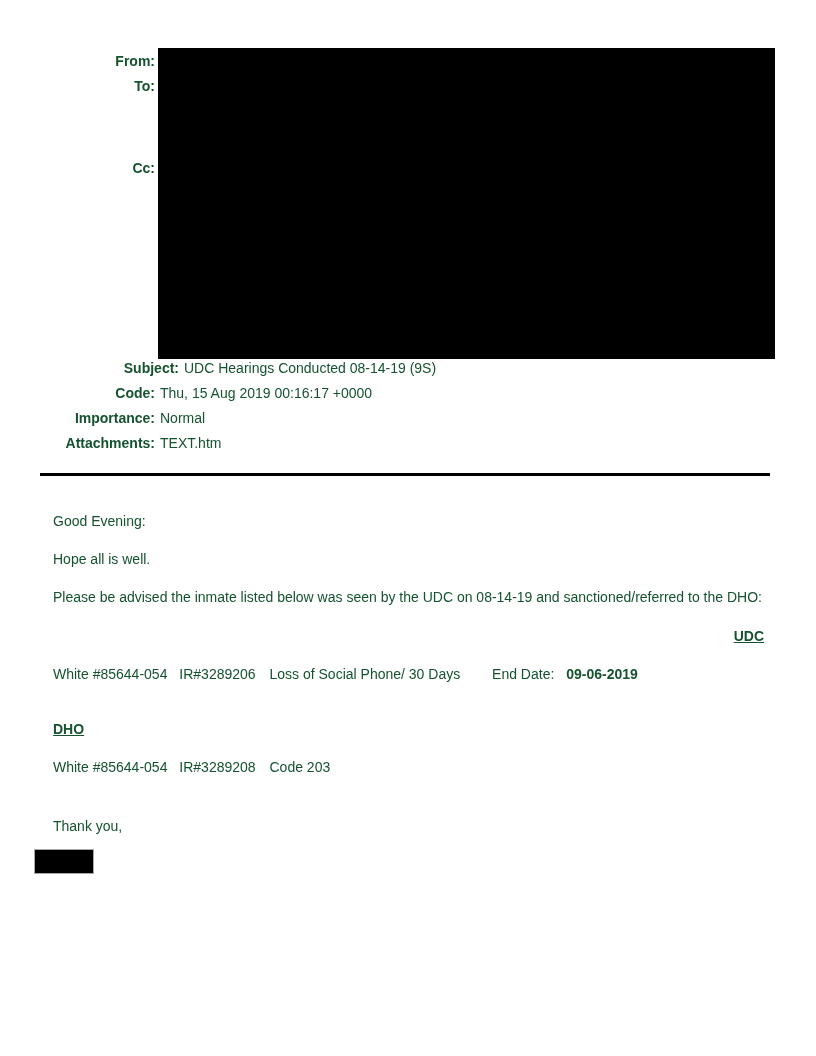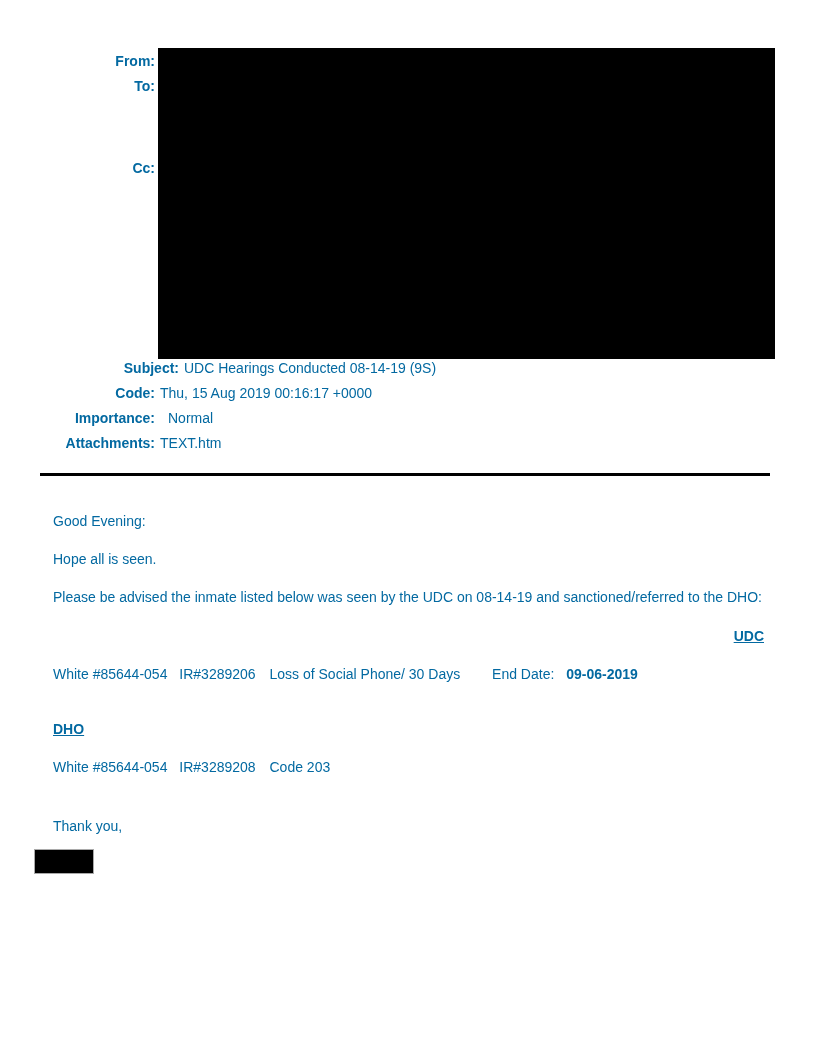--- a/index.html
+++ b/index.html
@@ -2,21 +2,21 @@
 <html><head>
 <meta charset="utf-8">
 <style>
   html, body { margin: 0; padding: 0; background: #ffffff; }
   .page {
     position: relative;
     width: 816px;
     height: 1056px;
     background: #ffffff;
     font-family: "Liberation Sans", "DejaVu Sans", sans-serif;
-    color: #0369a1;
+    color: #14532d;
     font-size: 14px;
     overflow: hidden;
   }
 
   
   .hdr-row {
     position: absolute;
     left: 0;
     display: flex;
     align-items: flex-start;
@@ -106,34 +106,34 @@
   </div>
 
   <div class="hdr-row" style="top:359px;padding-left:24px;">
     <span class="hdr-label">Subject:</span>
     <span class="hdr-value">UDC Hearings Conducted 08-14-19 (9S)</span>
   </div>
   <div class="hdr-row" style="top:384px;">
     <span class="hdr-label">Code:</span>
     <span class="hdr-value">Thu, 15 Aug 2019 00:16:17 +0000</span>
   </div>
-  <div class="hdr-row" style="top:409px;gap:8px;">
+  <div class="hdr-row" style="top:409px;">
     <span class="hdr-label">Importance:</span>
     <span class="hdr-value">Normal</span>
   </div>
   <div class="hdr-row" style="top:434px;">
     <span class="hdr-label">Attachments:</span>
     <span class="hdr-value">TEXT.htm</span>
   </div>
 
   <div class="rule"></div>
 
   <div class="body-block">
     <p class="p-greeting">Good Evening:</p>
-    <p class="p-opening">Hope all is seen.</p>
+    <p class="p-opening">Hope all is well.</p>
     <p class="p-advisory">Please be advised the inmate listed below was seen by the UDC on 08-14-19 and sanctioned/referred to the DHO:</p>
 
     <p class="h-udc section-heading">UDC</p>
     <p class="l-udc">
       <span class="gap-sm">White #85644-054</span>
       <span class="gap-md">IR#3289206</span>
       <span class="gap-lg">Loss of Social Phone/ 30 Days</span>
       <span class="gap-sm">End Date:</span>
       <span class="bold">09-06-2019</span>
     </p>

